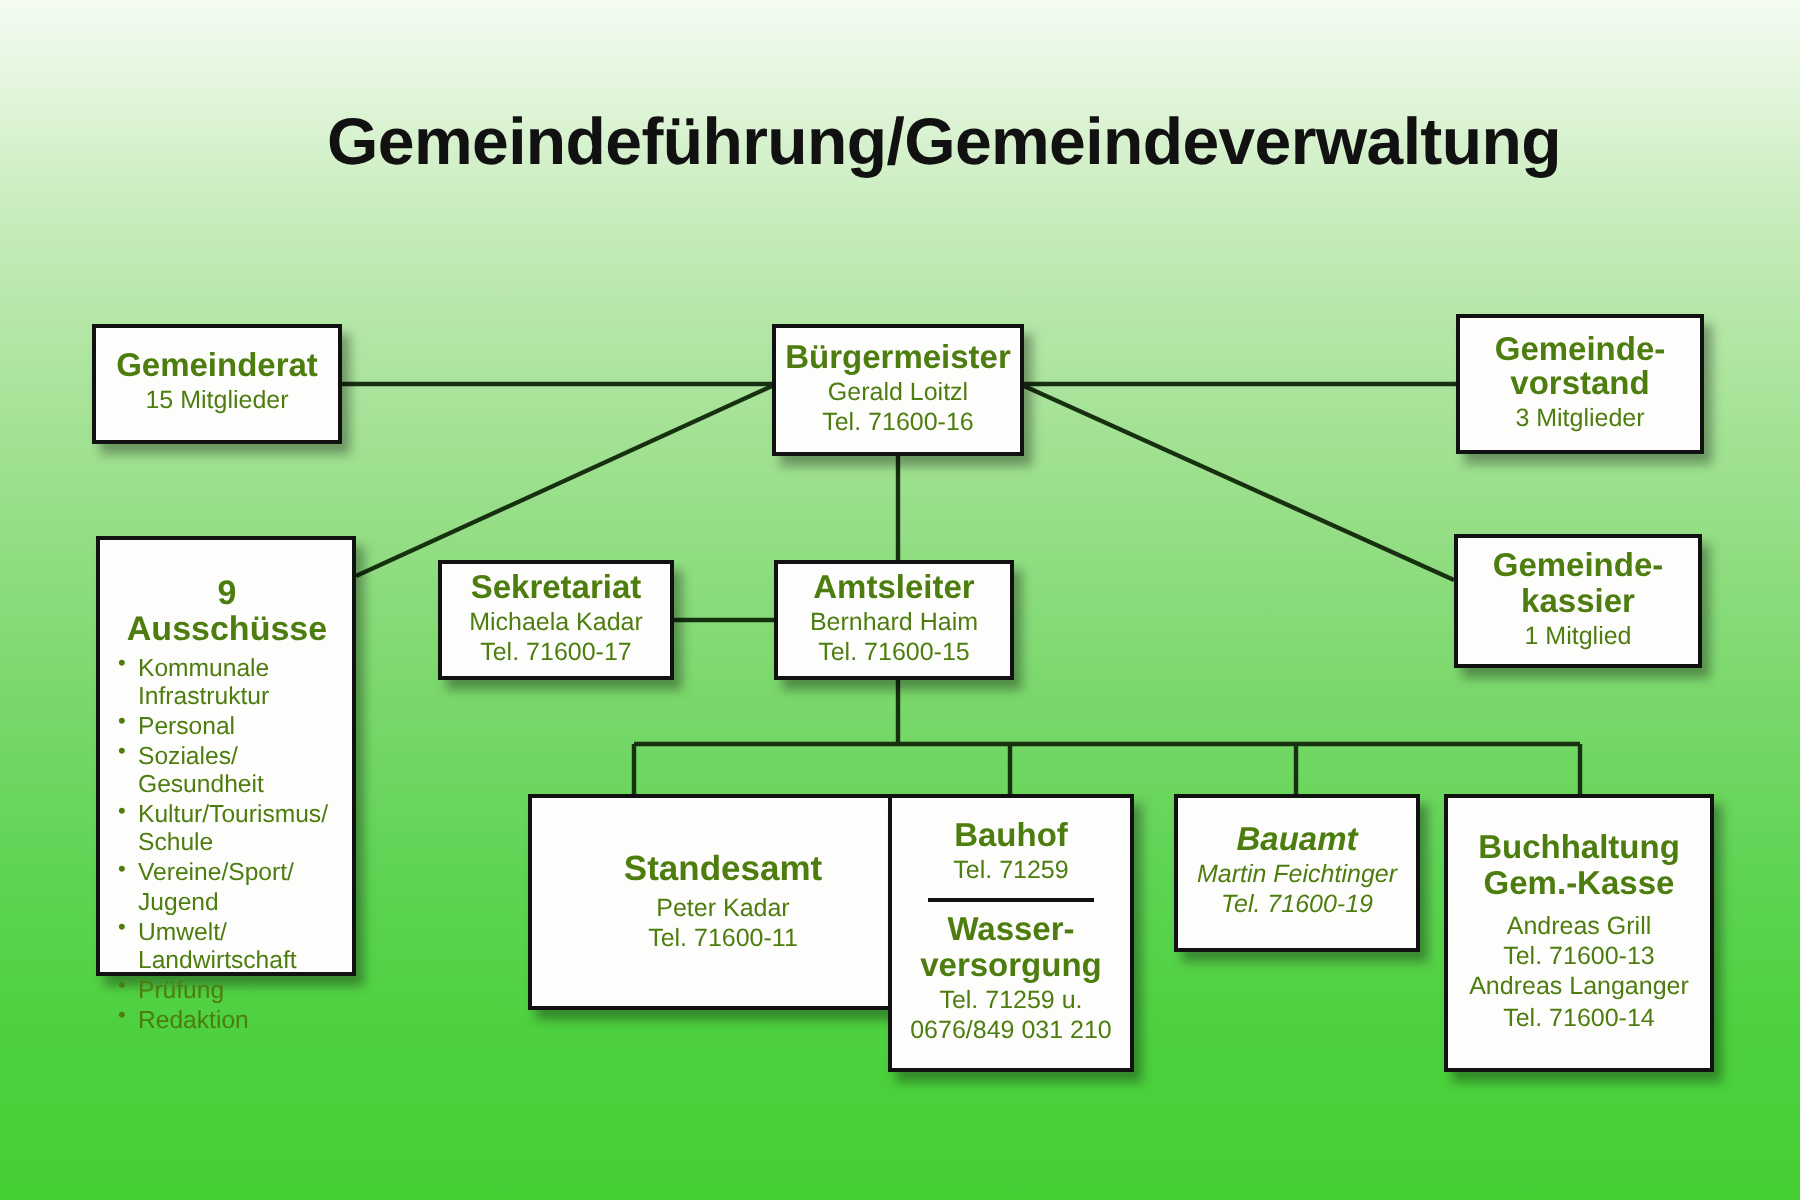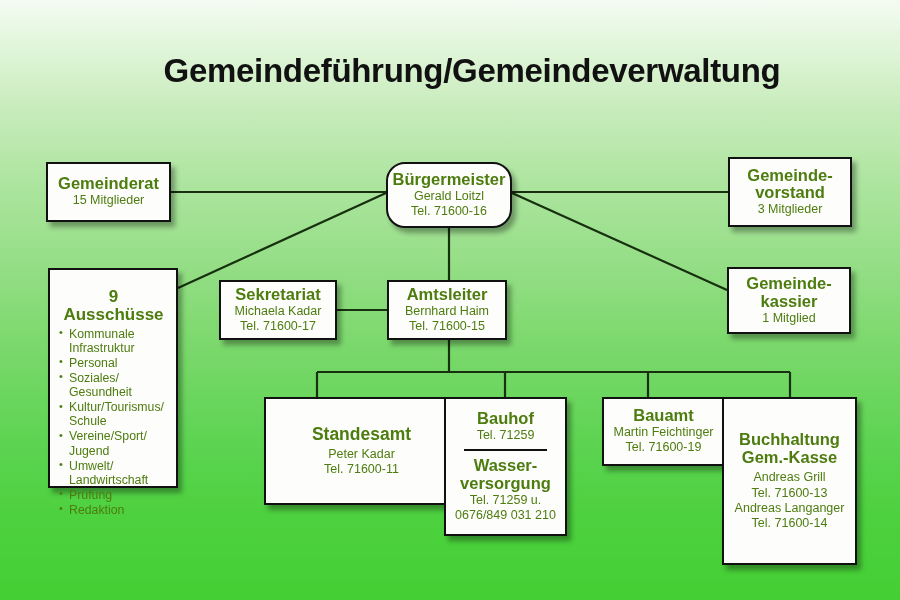--- a/index.html
+++ b/index.html
@@ -122,21 +122,21 @@
     </g>
   </svg>
 
   <div class="title">Gemeindeführung/Gemeindeverwaltung</div>
 
   <div class="node" style="left:46px; top:162px; width:125px; height:60px;">
     <div class="hd">Gemeinderat</div>
     <div class="sub">15 Mitglieder</div>
   </div>
 
-  <div class="node" style="left:386px; top:162px; width:126px; height:66px;border-radius:19px;">
+  <div class="node" style="left:386px; top:162px; width:126px; height:66px;">
     <div class="hd">Bürgermeister</div>
     <div class="sub">Gerald Loitzl</div>
     <div class="sub">Tel. 71600-16</div>
   </div>
 
   <div class="node" style="left:728px; top:157px; width:124px; height:70px;">
     <div class="hd">Gemeinde-</div>
     <div class="hd">vorstand</div>
     <div class="sub">3 Mitglieder</div>
   </div>
@@ -186,27 +186,27 @@
     </div>
     <div class="divider"></div>
     <div class="sect">
       <div class="hd">Wasser-</div>
       <div class="hd">versorgung</div>
       <div class="sub">Tel. 71259 u.</div>
       <div class="sub">0676/849 031 210</div>
     </div>
   </div>
 
-  <div class="node" style="left:602px; top:397px; width:123px; height:69px;">
+  <div class="node" style="left:587px; top:397px; width:123px; height:79px;font-style:italic;">
     <div class="hd">Bauamt</div>
     <div class="sub">Martin Feichtinger</div>
     <div class="sub">Tel. 71600-19</div>
   </div>
 
-  <div class="node" style="left:722px; top:397px; width:135px; height:168px;">
+  <div class="node" style="left:722px; top:397px; width:135px; height:139px;">
     <div class="hd">Buchhaltung</div>
     <div class="hd">Gem.-Kasse</div>
     <div class="sub" style="margin-top:4px;">Andreas Grill</div>
     <div class="sub">Tel. 71600-13</div>
     <div class="sub">Andreas Langanger</div>
     <div class="sub">Tel. 71600-14</div>
   </div>
 
 </div>
 

